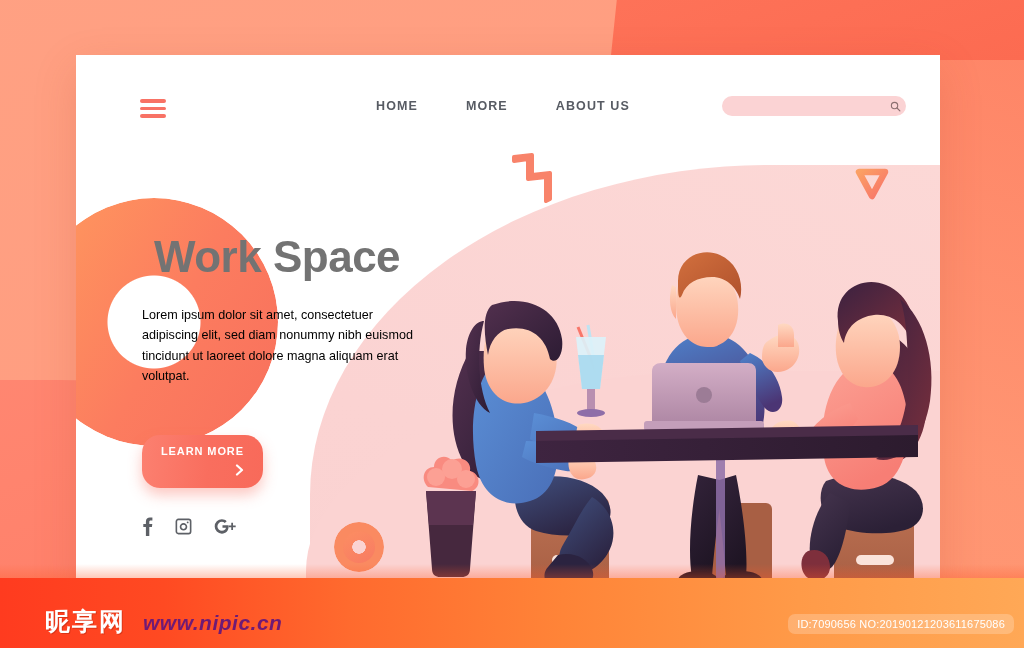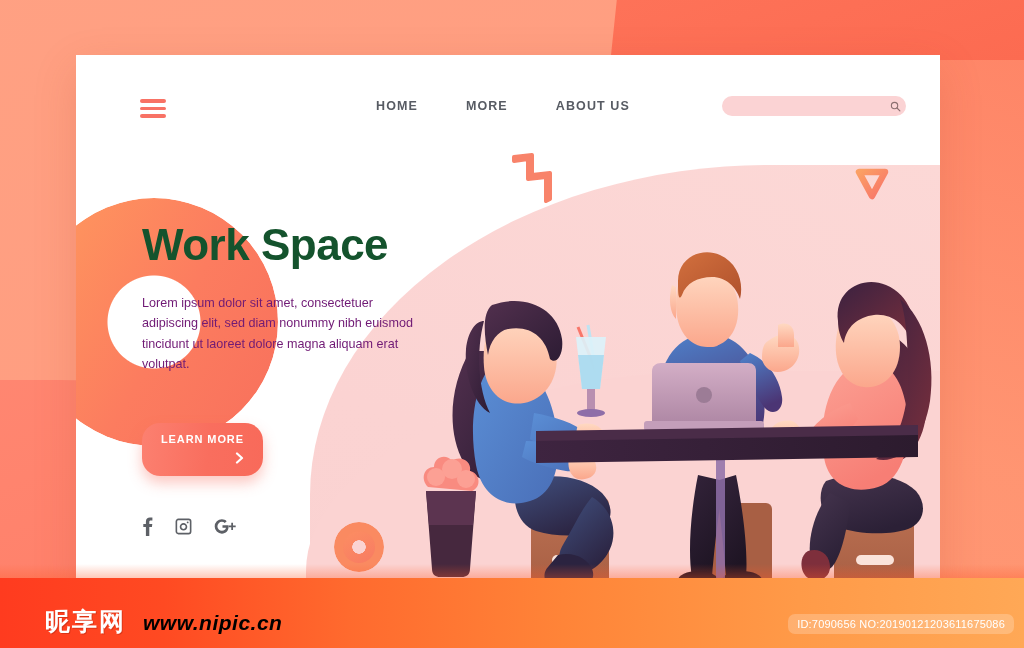--- a/index.html
+++ b/index.html
@@ -50,22 +50,22 @@
     text-decoration:none;cursor:pointer;}
   .search{position:absolute;left:646px;top:25px;width:184px;height:20px;
     background:#FBD3D4;border-radius:11px;display:flex;align-items:center;}
   .search input{border:0;outline:0;background:transparent;flex:1;height:100%;
     padding:0 12px;font-size:10px;color:#9b7b7b;font-family:"Liberation Sans",sans-serif;}
   .search-ico{width:22px;height:20px;display:flex;align-items:center;justify-content:center;
     color:#8b6f70;cursor:pointer;}
 
   
   .hero{position:absolute;left:66px;top:168px;width:330px;}
-  .hero h1{margin:0;font-size:44px;line-height:1;font-weight:bold;color:#14532d;letter-spacing:-0.5px;}
-  .hero p{margin:26px 0 0 0;font-size:12.6px;line-height:1.62;color:#701a75;max-width:272px;}
+  .hero h1{margin:12px;font-size:44px;line-height:1;font-weight:bold;color:#737373;letter-spacing:-0.5px;}
+  .hero p{margin:26px 0 0 0;font-size:12.6px;line-height:1.62;color:#000000;max-width:272px;}
   .btn{display:inline-flex;align-items:flex-end;gap:7px;margin-top:48px;
     padding:10px 19px;border-radius:18px;border:0;cursor:pointer;
     background:linear-gradient(95deg,#FC8070 0%,#F96E5E 55%,#F86A5A 100%);
     box-shadow:0 7px 14px rgba(248,110,94,.38);
     color:#fff;font-size:11px;font-weight:bold;letter-spacing:.9px;
     font-family:"Liberation Sans",sans-serif;flex-direction:column;}
   .socials{position:absolute;left:66px;top:461px;display:flex;gap:22px;align-items:center;color:#5D6066;}
   .socials > span{cursor:pointer;display:flex;align-items:center;}
 
   
@@ -77,21 +77,21 @@
     -webkit-mask:radial-gradient(circle, transparent 6.5px, #000 7px);
             mask:radial-gradient(circle, transparent 6.5px, #000 7px);}
 
   
   .illus{position:absolute;left:330px;top:170px;width:530px;height:366px;}
 
   
   .wm-left{position:absolute;left:10px;bottom:10px;display:flex;align-items:baseline;gap:17px;margin-left:35px;}
   .wm-cn{font-family:"Liberation Serif",serif;font-weight:bold;font-size:25px;color:#fff;
     letter-spacing:2px;text-shadow:1px 1px 0 rgba(150,30,10,.35);}
-  .wm-url{font-style:italic;font-weight:bold;font-size:21px;color:#000000;letter-spacing:.5px;}
+  .wm-url{font-style:italic;font-weight:bold;font-size:21px;color:#701a75;letter-spacing:.5px;}
   .wm-id{position:absolute;right:10px;bottom:14px;background:rgba(255,255,255,.22);
     padding:4px 9px;color:#fff;font-size:11px;letter-spacing:.2px;border-radius:7px;}
 </style>
 </head>
 <body>
 
 <div class="stage">
 
   <div class="bg-base"></div>
   <div class="bg-light-left"></div>

